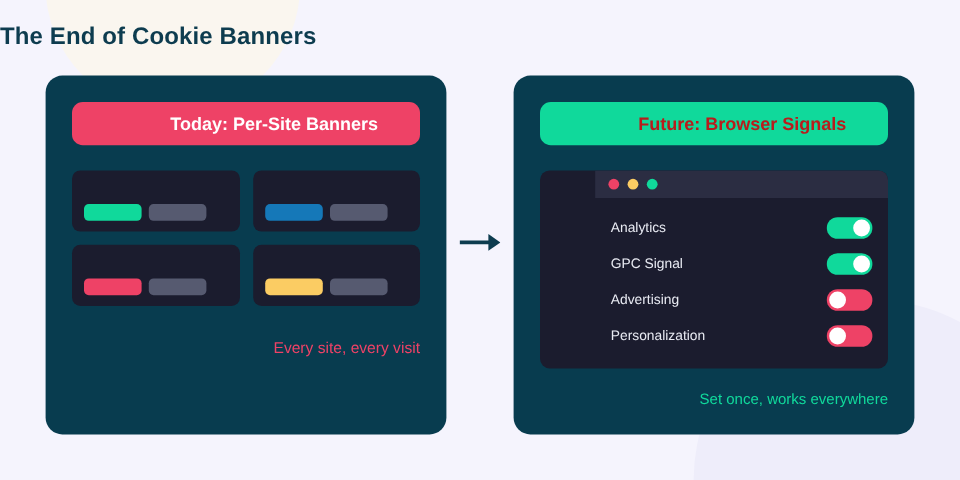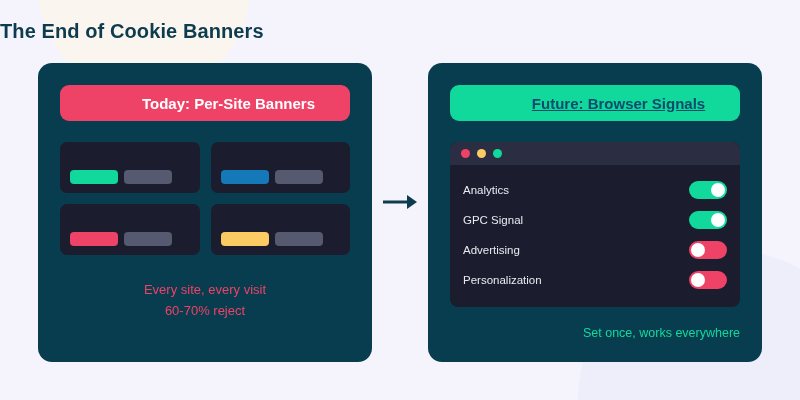--- a/index.html
+++ b/index.html
@@ -72,21 +72,21 @@
     height: 36px;
     border-radius: 9px;
     display: flex;
     align-items: center;
     justify-content: center;
     font-size: 15px;
     font-weight: bold;
     padding-left: 47px;
   }
   .badge-today  { background: #ee4266; color: #ffffff; }
-  .badge-future { background: #10d99b; color: #0c4a6e; text-decoration: underline; }
+  .badge-future { background: #10d99b; color: #b91c1c; }
 
   
   .cards-grid {
     margin-top: 21px;
     display: grid;
     grid-template-columns: 1fr 1fr;
     grid-gap: 11px;
   }
   .mini-card {
     height: 51px;
@@ -104,21 +104,21 @@
   .pill {
     width: 48px;
     height: 14px;
     border-radius: 4px;
   }
   .pill-gray { background: #565a70; }
 
   
   .notes {
     margin-top: 24px;
-    text-align: center;
+    text-align: right;
   }
   .note-strong {
     color: #ee4266;
     font-size: 13px;
     line-height: 21px;
   }
   .note-muted {
     color: #93a5ac;
     font-size: 12px;
     line-height: 21px;
@@ -132,20 +132,21 @@
     width: 34px;
     height: 18px;
   }
 
   
   .browser {
     margin-top: 21px;
     background: #1b1c2e;
     border-radius: 8px;
     overflow: hidden;
+    padding-left: 46px;
   }
   .browser-bar {
     height: 23px;
     background: #2b2d42;
     display: flex;
     align-items: center;
     padding-left: 11px;
     gap: 7px;
   }
   .dot {
@@ -228,21 +229,20 @@
       <div class="mini-card">
         <div class="pills">
           <div class="pill" style="background:#fbcc63"></div>
           <div class="pill pill-gray"></div>
         </div>
       </div>
     </div>
 
     <div class="notes">
       <div class="note-strong">Every site, every visit</div>
-      <div class="note-strong">60-70% reject</div>
     </div>
   </div>
 
   <div class="arrow">
     <svg width="34" height="18" viewBox="0 0 34 18">
       <line x1="0" y1="9" x2="25" y2="9" stroke="#0d3c4f" stroke-width="3"></line>
       <polygon points="24,2 34,9 24,16" fill="#0d3c4f"></polygon>
     </svg>
   </div>
 

